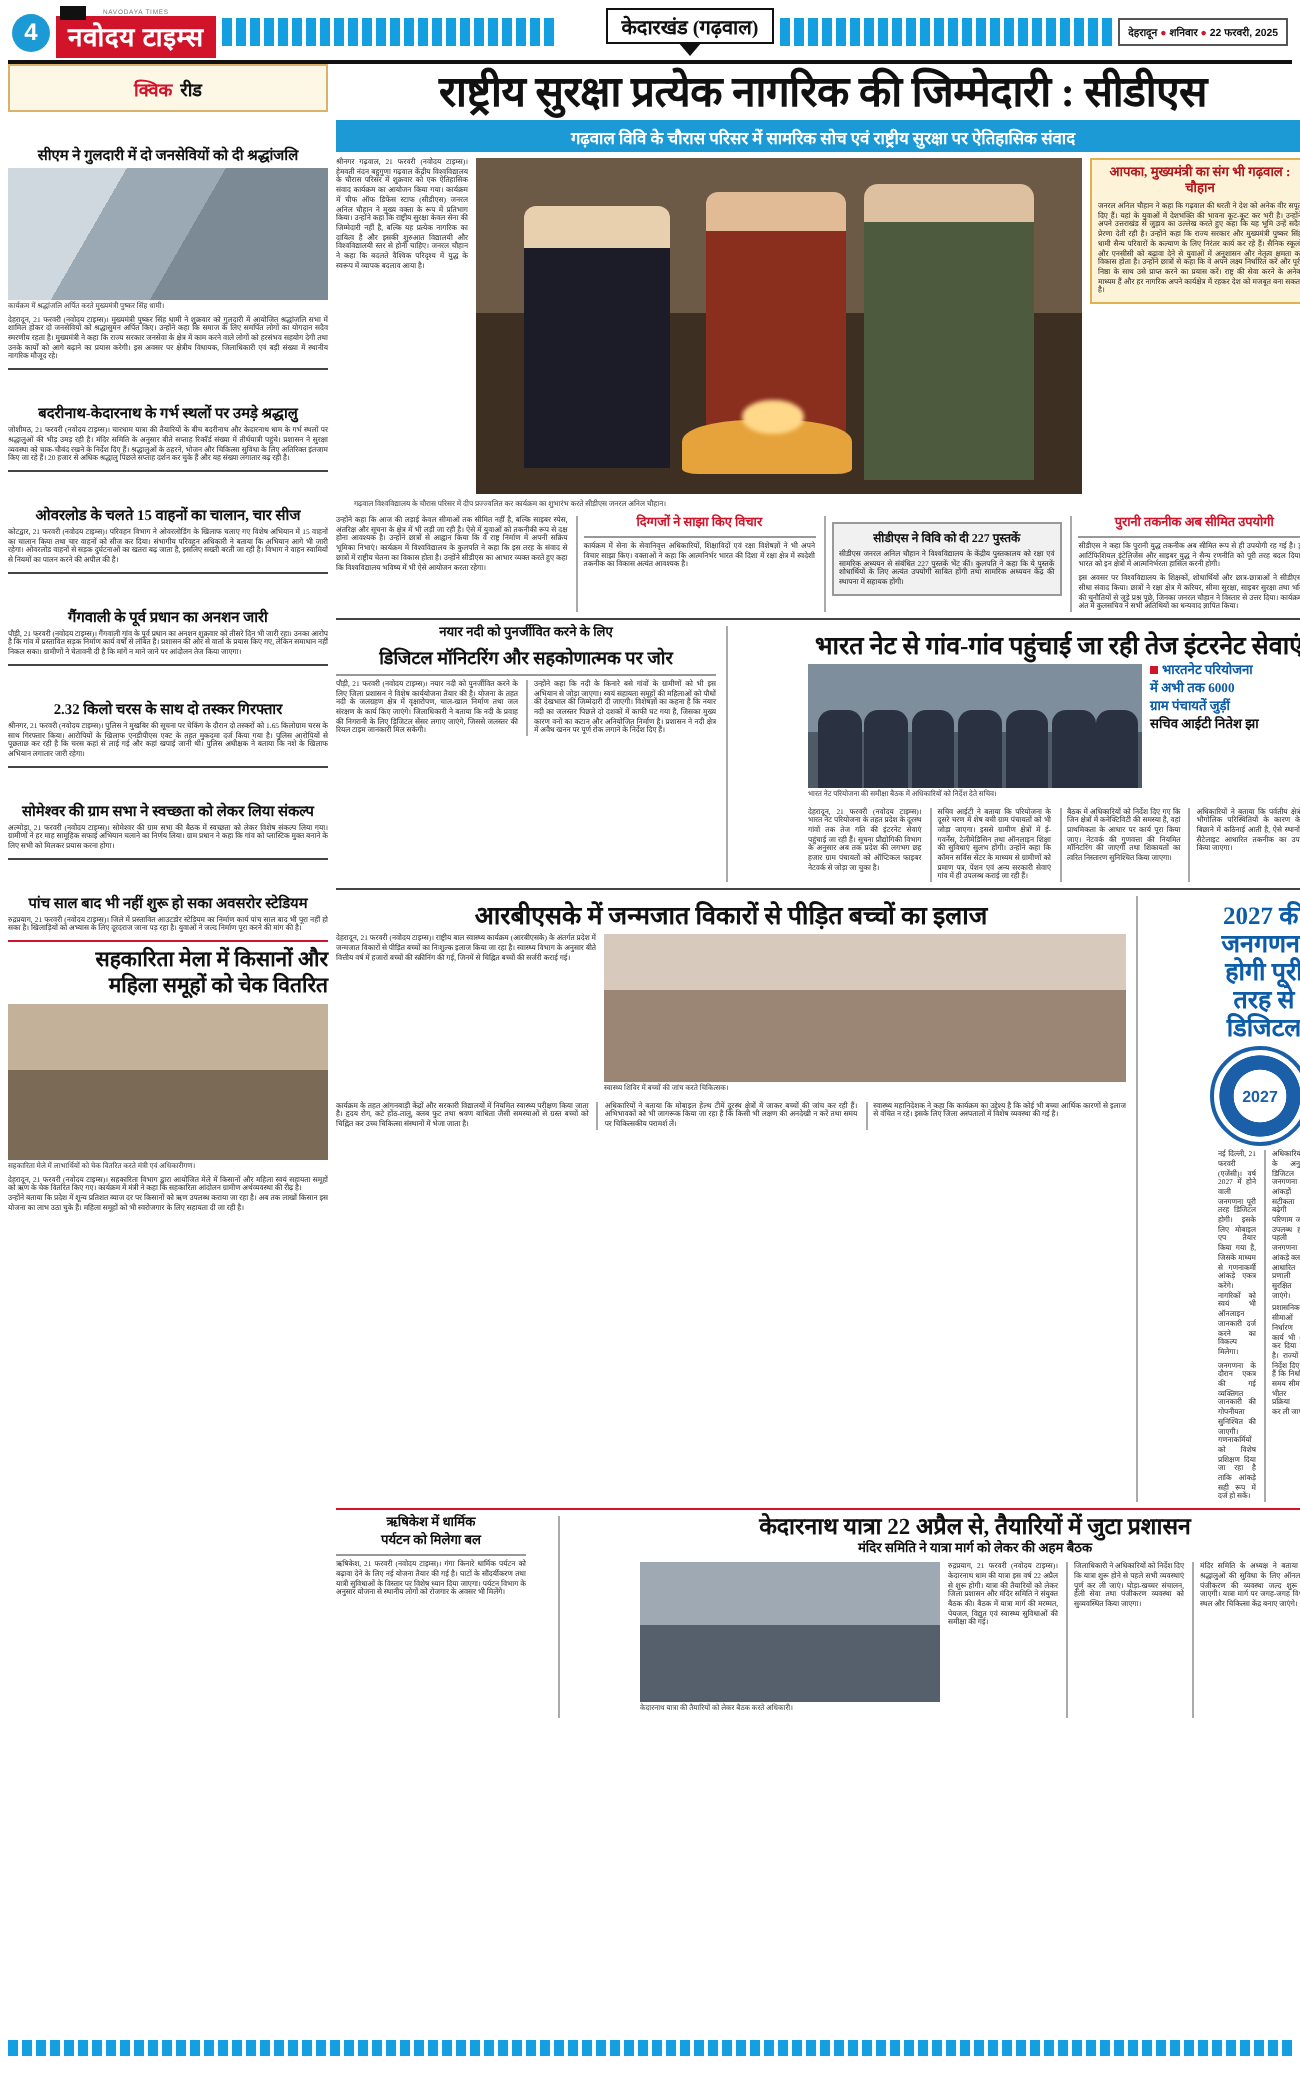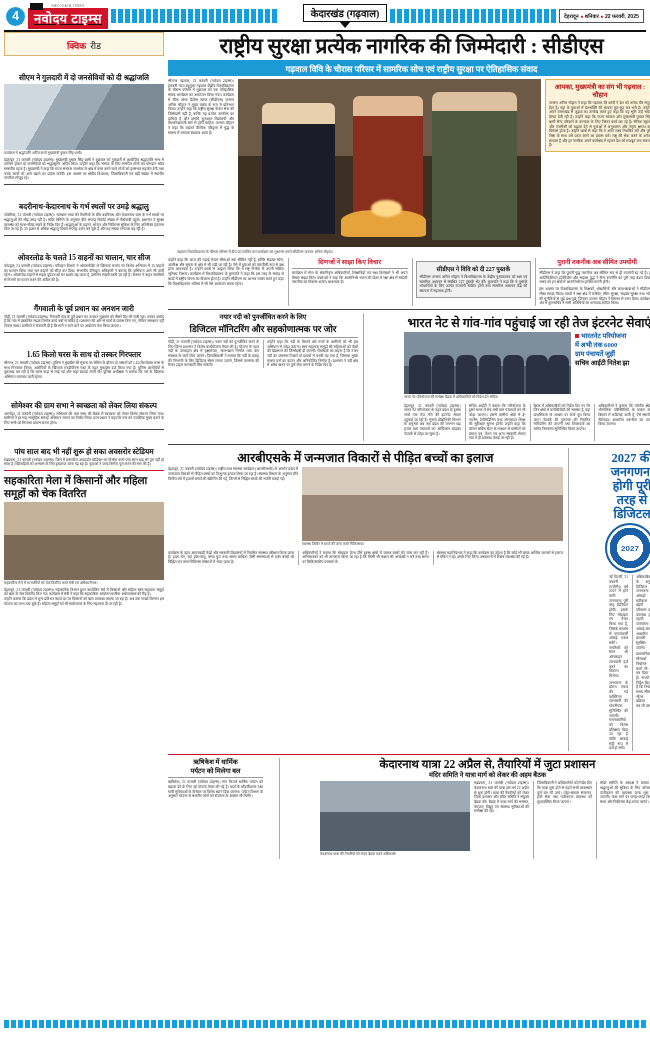--- a/index.html
+++ b/index.html
@@ -3,21 +3,21 @@
 <meta charset="utf-8">
 <style>
   html,body{margin:0;padding:0;background:#ffffff;}
   body{width:650px;height:1043px;font-family:"Liberation Serif",serif;color:#111;overflow:hidden;position:relative;}
   .page{width:650px;height:1043px;position:relative;background:#fff;box-sizing:border-box;padding:0 4px;}
 
   
   .masthead{height:30px;display:flex;align-items:center;gap:3px;padding:4px 2px 2px 2px;box-sizing:border-box;}
   .pageno{width:19px;height:19px;border-radius:50%;background:#1b9ad6;color:#fff;font-weight:bold;font-size:12px;
           display:flex;align-items:center;justify-content:center;font-family:"Liberation Sans",sans-serif;flex:0 0 auto;}
-  .logo-wrap{position:relative;flex:0 0 auto;text-decoration:underline;}
+  .logo-wrap{position:relative;flex:0 0 auto;}
   .logo-tag{font-size:3.2px;letter-spacing:.4px;color:#777;font-family:"Liberation Sans",sans-serif;
             text-align:center;line-height:4px;}
   .logo{background:#d2142b;color:#fff;font-weight:bold;font-size:13px;padding:1px 6px 2px 6px;letter-spacing:.3px;
         font-family:"Liberation Sans",sans-serif;position:relative;}
   .logo:before{content:"";position:absolute;left:2px;top:-5px;width:13px;height:7px;background:#111;}
   .stripes{flex:1 1 auto;height:14px;background:repeating-linear-gradient(90deg,#14a0e0 0 5px,#ffffff 5px 7px);}
   .kedar-box{position:relative;flex:0 0 auto;margin-left:23px;}
   .kedar{border:1.6px solid #111;background:#fff;font-weight:bold;font-size:10px;padding:1px 7px;white-space:nowrap;}
   .kedar-tail{width:0;height:0;border-left:6px solid transparent;border-right:6px solid transparent;
               border-top:7px solid #111;margin:0 auto;position:relative;top:-1px;}
@@ -26,21 +26,21 @@
   .dateline .dot{color:#d2142b;}
 
   
   .body-wrap{display:flex;gap:4px;height:985px;}
   .col-left{width:160px;flex:0 0 160px;}
   .col-main{flex:1 1 auto;}
 
   
   .qr-head{border:1px solid #d9b36b;background:#fdf7e6;text-align:center;padding:2px 0;margin-bottom:3px;}
   .qr-head b{font-size:9px;color:#d2142b;font-weight:bold;}
-  .qr-head span{font-size:9px;color:#111;font-weight:normal;}
+  .qr-head span{font-size:9px;color:#111;font-weight:bold;}
   .lh{font-size:7.4px;font-weight:bold;line-height:9px;text-align:center;margin:17px 0 2px;color:#111;}
   .photo{width:100%;background:linear-gradient(160deg,#b8c7d4,#8fa3b5 40%,#6d7f91);position:relative;overflow:hidden;}
   .photo.p1{height:66px;background:linear-gradient(120deg,#cfd8de 0 30%,#9aa9b4 30% 55%,#7c8a96 55% 100%);}
   .cap{font-size:3.6px;line-height:4.6px;color:#333;padding:1px 0 2px;text-align:justify;}
   .txt{font-size:3.7px;line-height:4.7px;text-align:justify;color:#1c1c1c;
        font-family:"Liberation Serif",serif;hyphens:auto;}
   .rule{border-top:1px solid #444;margin:3px 0;}
   .rule-thin{border-top:.6px solid #999;margin:2px 0;}
   .rule-red{border-top:1.6px solid #d2142b;margin:3px 0;}
 
@@ -133,34 +133,34 @@
 
       <div class="rule"></div>
       <div class="lh">ओवरलोड के चलते 15 वाहनों का चालान, चार सीज</div>
       <div class="txt">कोटद्वार, 21 फरवरी (नवोदय टाइम्स)। परिवहन विभाग ने ओवरलोडिंग के खिलाफ चलाए गए विशेष अभियान में 15 वाहनों का चालान किया तथा चार वाहनों को सीज कर दिया। संभागीय परिवहन अधिकारी ने बताया कि अभियान आगे भी जारी रहेगा। ओवरलोड वाहनों से सड़क दुर्घटनाओं का खतरा बढ़ जाता है, इसलिए सख्ती बरती जा रही है। विभाग ने वाहन स्वामियों से नियमों का पालन करने की अपील की है।</div>
 
       <div class="rule"></div>
       <div class="lh">गैंगवाली के पूर्व प्रधान का अनशन जारी</div>
       <div class="txt">पौड़ी, 21 फरवरी (नवोदय टाइम्स)। गैंगवाली गांव के पूर्व प्रधान का अनशन शुक्रवार को तीसरे दिन भी जारी रहा। उनका आरोप है कि गांव में प्रस्तावित सड़क निर्माण कार्य वर्षों से लंबित है। प्रशासन की ओर से वार्ता के प्रयास किए गए, लेकिन समाधान नहीं निकल सका। ग्रामीणों ने चेतावनी दी है कि मांगें न माने जाने पर आंदोलन तेज किया जाएगा।</div>
 
       <div class="rule"></div>
-      <div class="lh">1.65 किलो चरस के साथ दो तस्कर गिरफ्तार</div>
+      <div class="lh">2.32 किलो चरस के साथ दो तस्कर गिरफ्तार</div>
       <div class="txt">श्रीनगर, 21 फरवरी (नवोदय टाइम्स)। पुलिस ने मुखबिर की सूचना पर चेकिंग के दौरान दो तस्करों को 1.65 किलोग्राम चरस के साथ गिरफ्तार किया। आरोपियों के खिलाफ एनडीपीएस एक्ट के तहत मुकदमा दर्ज किया गया है। पुलिस आरोपियों से पूछताछ कर रही है कि चरस कहां से लाई गई और कहां खपाई जानी थी। पुलिस अधीक्षक ने बताया कि नशे के खिलाफ अभियान लगातार जारी रहेगा।</div>
 
       <div class="rule"></div>
       <div class="lh">सोमेश्वर की ग्राम सभा ने स्वच्छता को लेकर लिया संकल्प</div>
       <div class="txt">अल्मोड़ा, 21 फरवरी (नवोदय टाइम्स)। सोमेश्वर की ग्राम सभा की बैठक में स्वच्छता को लेकर विशेष संकल्प लिया गया। ग्रामीणों ने हर माह सामूहिक सफाई अभियान चलाने का निर्णय लिया। ग्राम प्रधान ने कहा कि गांव को प्लास्टिक मुक्त बनाने के लिए सभी को मिलकर प्रयास करना होगा।</div>
 
       <div class="rule"></div>
       <div class="lh">पांच साल बाद भी नहीं शुरू हो सका अवसरोर स्टेडियम</div>
       <div class="txt">रुद्रप्रयाग, 21 फरवरी (नवोदय टाइम्स)। जिले में प्रस्तावित आउटडोर स्टेडियम का निर्माण कार्य पांच साल बाद भी पूरा नहीं हो सका है। खिलाड़ियों को अभ्यास के लिए दूरदराज जाना पड़ रहा है। युवाओं ने जल्द निर्माण पूरा करने की मांग की है।</div>
 
       <div class="rule-red"></div>
 
-      <div class="bot-head" style="text-align:left;font-size:10.5px;">सहकारिता मेला में किसानों और महिला समूहों को चेक वितरित</div>
+      <div class="bot-head" style="text-align:right;font-size:10.5px;margin-left:28px;">सहकारिता मेला में किसानों और महिला समूहों को चेक वितरित</div>
       <div class="ph fair" style="margin-top:2px;"></div>
       <div class="cap">सहकारिता मेले में लाभार्थियों को चेक वितरित करते मंत्री एवं अधिकारीगण।</div>
       <div class="txt">देहरादून, 21 फरवरी (नवोदय टाइम्स)। सहकारिता विभाग द्वारा आयोजित मेले में किसानों और महिला स्वयं सहायता समूहों को ऋण के चेक वितरित किए गए। कार्यक्रम में मंत्री ने कहा कि सहकारिता आंदोलन ग्रामीण अर्थव्यवस्था की रीढ़ है।</div>
       <div class="txt">उन्होंने बताया कि प्रदेश में शून्य प्रतिशत ब्याज दर पर किसानों को ऋण उपलब्ध कराया जा रहा है। अब तक लाखों किसान इस योजना का लाभ उठा चुके हैं। महिला समूहों को भी स्वरोजगार के लिए सहायता दी जा रही है।</div>
     </div>
 
     <div class="col-main">
 
       <div class="main-head">राष्ट्रीय सुरक्षा प्रत्येक नागरिक की जिम्मेदारी : सीडीएस</div>
       <div class="sub-bar">गढ़वाल विवि के चौरास परिसर में सामरिक सोच एवं राष्ट्रीय सुरक्षा पर ऐतिहासिक संवाद</div>

